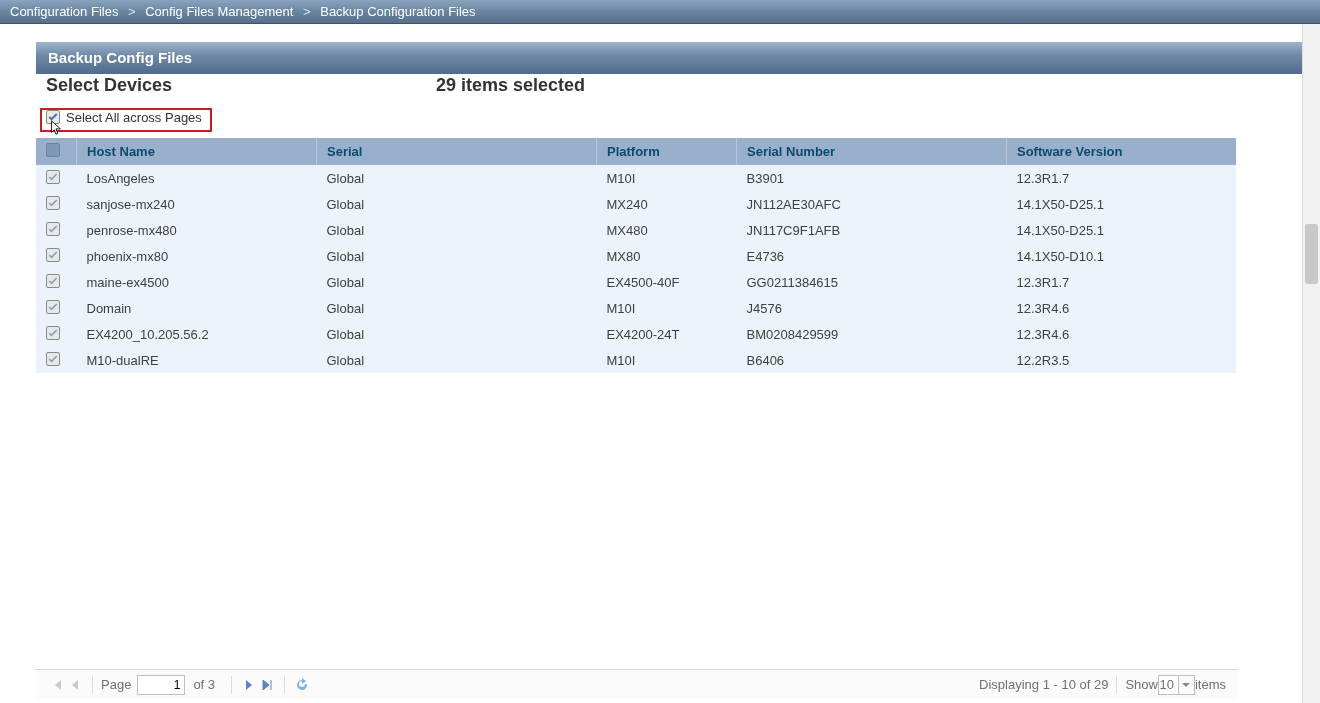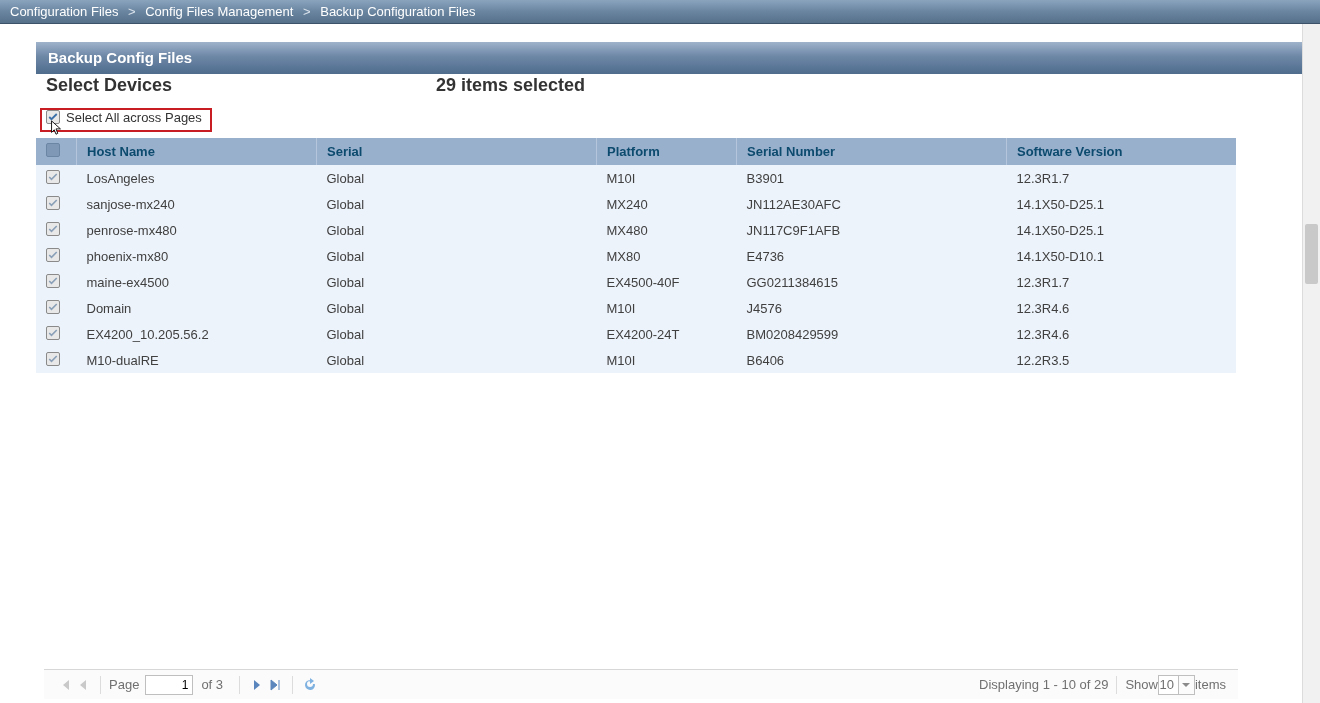--- a/index.html
+++ b/index.html
@@ -51,21 +51,21 @@
   .col-cb{width:34px;text-align:center}
   .col-host{width:240px}
   .col-domain{width:280px}
   .col-plat{width:140px}
   .col-serial{width:270px}
   .col-ver{}
 
   .grid-body{height:390px}
 
   
-  .pager{position:absolute;left:8px;right:82px;bottom:4px;height:30px;border-top:1px solid #d7d7d7;background:#fbfbfb;display:flex;align-items:center;padding:0 12px;color:#707070}
+  .pager{position:absolute;left:0;right:82px;bottom:4px;height:30px;border-top:1px solid #d7d7d7;background:#fbfbfb;display:flex;align-items:center;padding:0 12px;color:#707070}
   .pg-btn{width:18px;height:18px;display:inline-flex;align-items:center;justify-content:center;color:#c9c9c9;cursor:pointer}
   .pg-btn.enabled{color:#5a86bd}
   .pg-sep{width:1px;height:18px;background:#dcdcdc;margin:0 8px}
   .pg-input{width:48px;height:20px;border:1px solid #bfbfbf;text-align:right;padding:0 4px;font-size:12px}
   .pg-right{margin-left:auto;display:flex;align-items:center;gap:0}
   .show-sel{width:21px;height:20px;border:1px solid #bfbfbf;background:#fff;display:flex;align-items:center;justify-content:flex-end;padding:0 4px;cursor:pointer}
   .dd{width:16px;height:20px;border:1px solid #bfbfbf;border-left:none;display:flex;align-items:center;justify-content:center;cursor:pointer}
 
   .vscroll{position:absolute;right:0;top:24px;bottom:0;width:18px;background:#f1f1f1;border-left:1px solid #dcdcdc}
   .vscroll .thumb{position:absolute;left:2px;right:2px;top:200px;height:60px;background:#c9c9c9;border-radius:2px}

